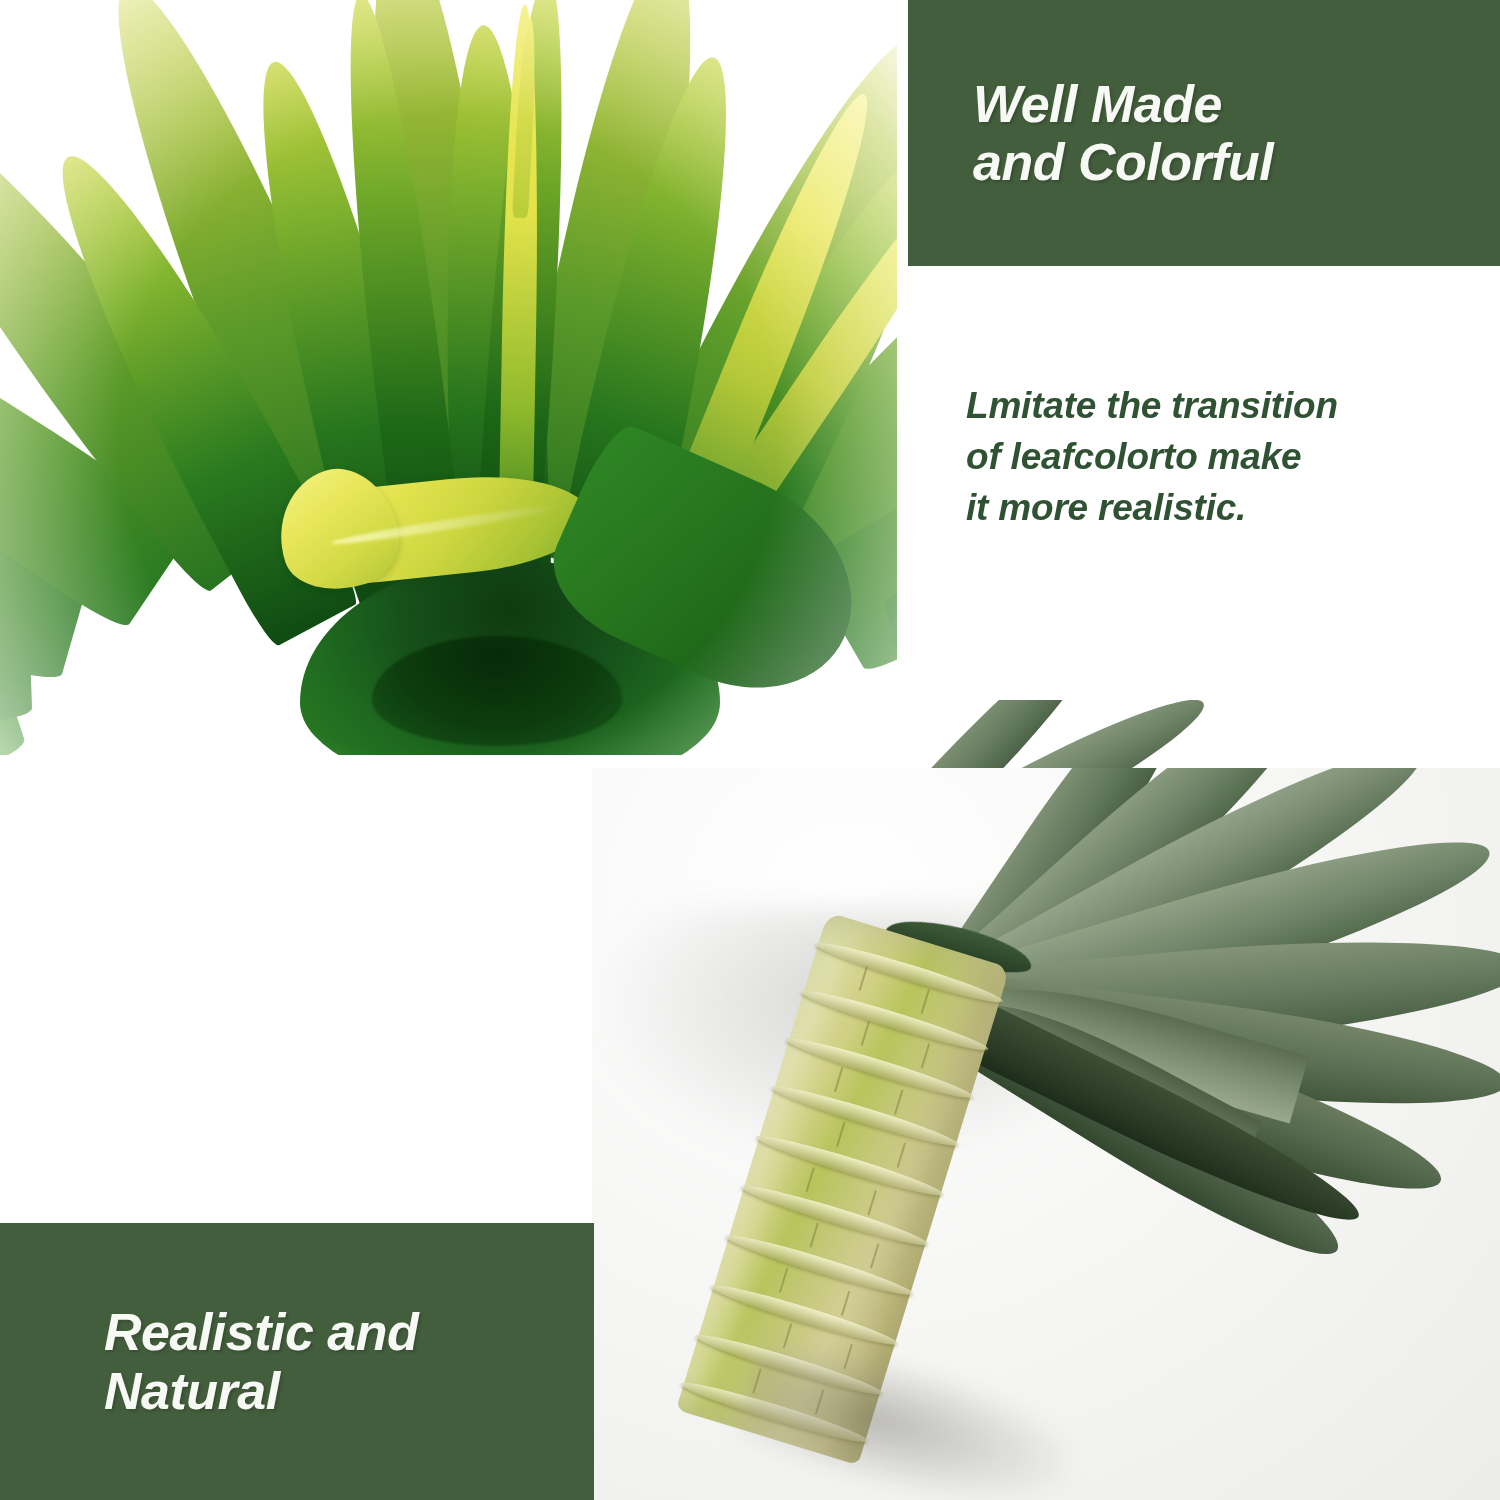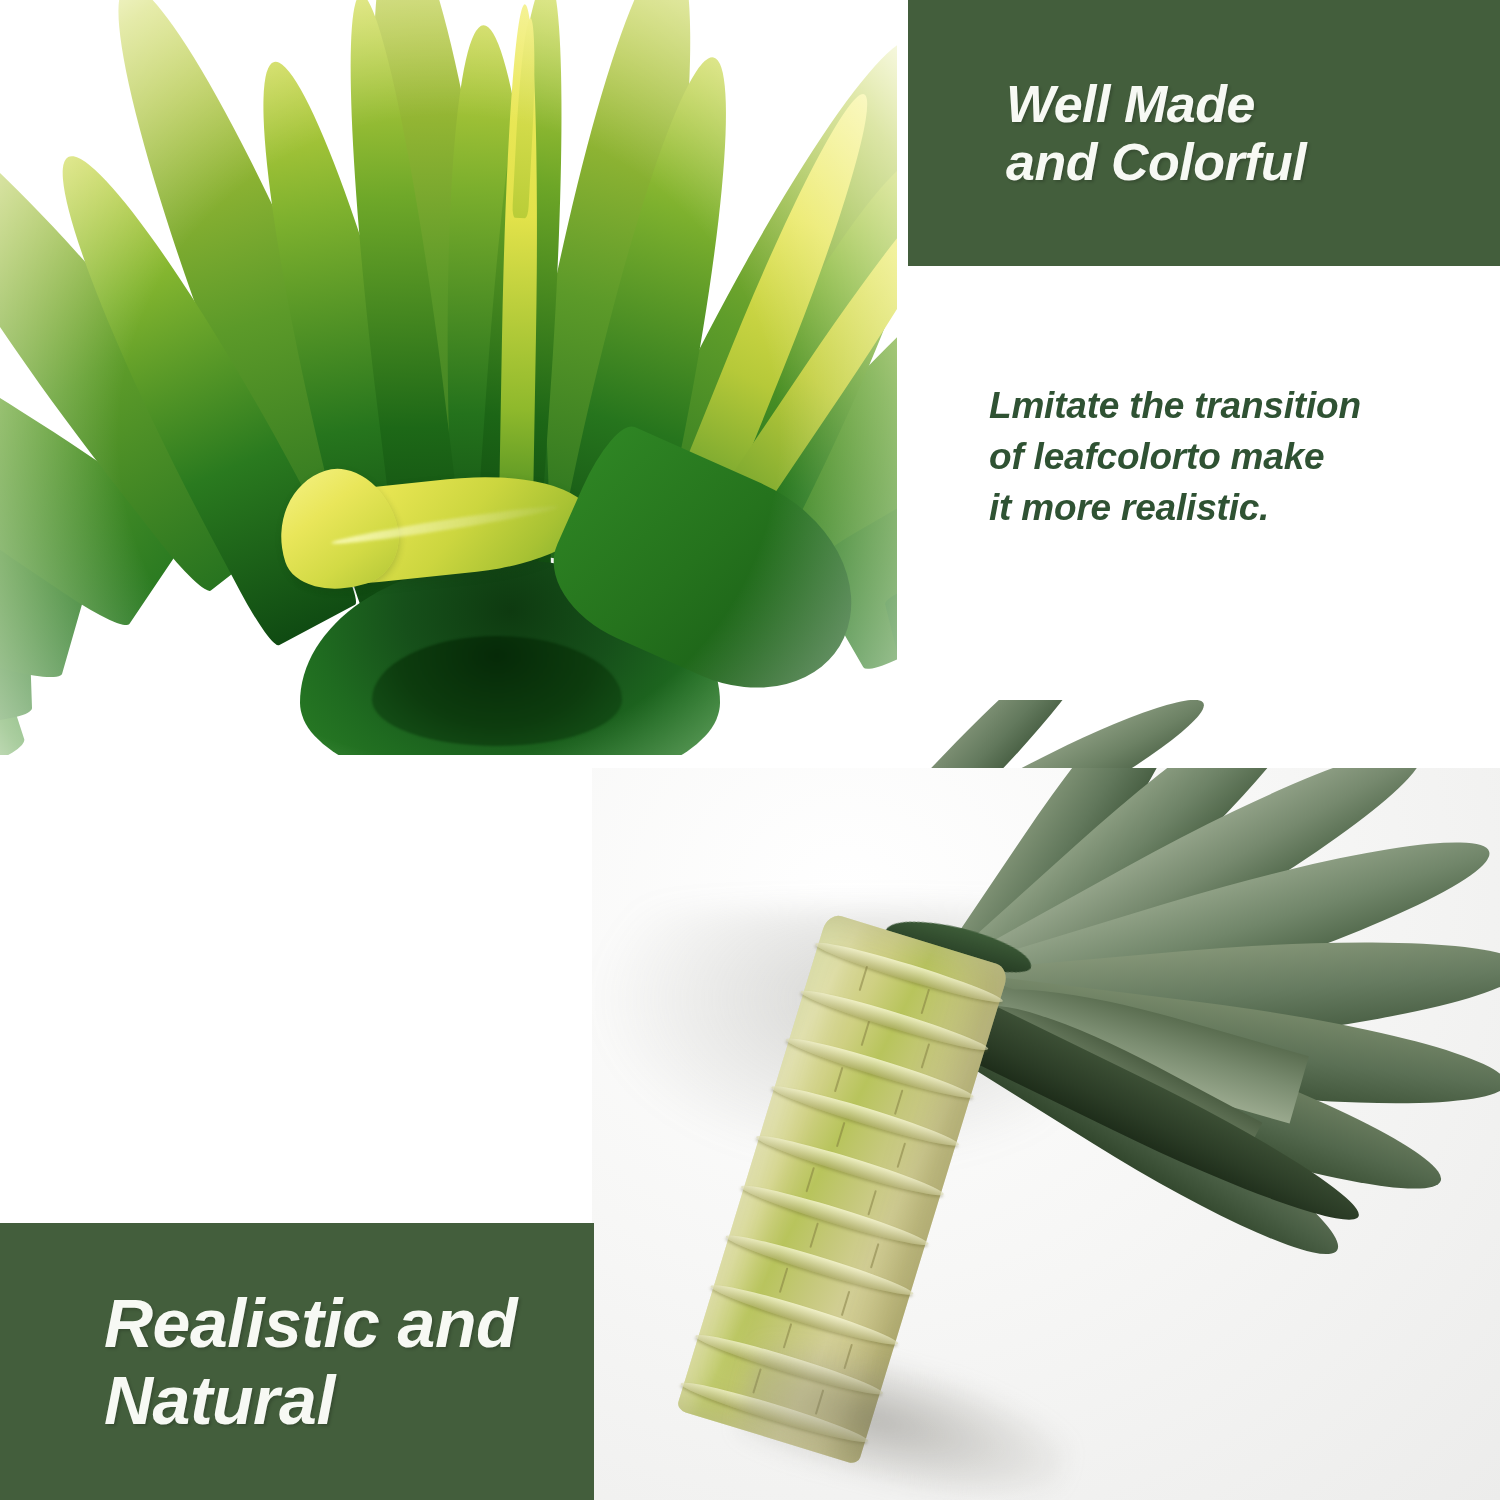--- a/index.html
+++ b/index.html
@@ -24,40 +24,40 @@
     color:#f7f9f4;
     font-weight:bold;
     font-style:italic;
     line-height:1.12;
     letter-spacing:-0.5px;
     white-space:pre-line;
     text-shadow:2px 2px 3px rgba(0,0,0,0.18);
   }
   #banner-top{
     left:908px;top:0;width:592px;height:266px;
-    padding-left:98px;
+    padding-left:65px;
   }
   #banner-top .banner-title{font-size:52px;}
   #banner-bottom{
     left:0;top:1223px;width:594px;height:277px;
     padding-left:104px;
   }
-  #banner-bottom .banner-title{font-size:68px;}
+  #banner-bottom .banner-title{font-size:52px;}
 
   
   .body-text{
     position:absolute;
     color:#2F5233;
     font-weight:bold;
     font-style:italic;
     line-height:1.38;
     white-space:pre-line;
     letter-spacing:-0.2px;
   }
-  #text-right{left:989px;top:380px;width:480px;font-size:37px;}
+  #text-right{left:966px;top:380px;width:480px;font-size:37px;}
   #text-left{left:62px;top:925px;width:540px;font-size:37px;}
 
   
   #photo-top-left{
     position:absolute;left:0;top:0;width:897px;height:755px;
     background:#ffffff;overflow:hidden;
   }
   .tl-stage{position:absolute;left:0;top:0;width:897px;height:755px;}
 
   

